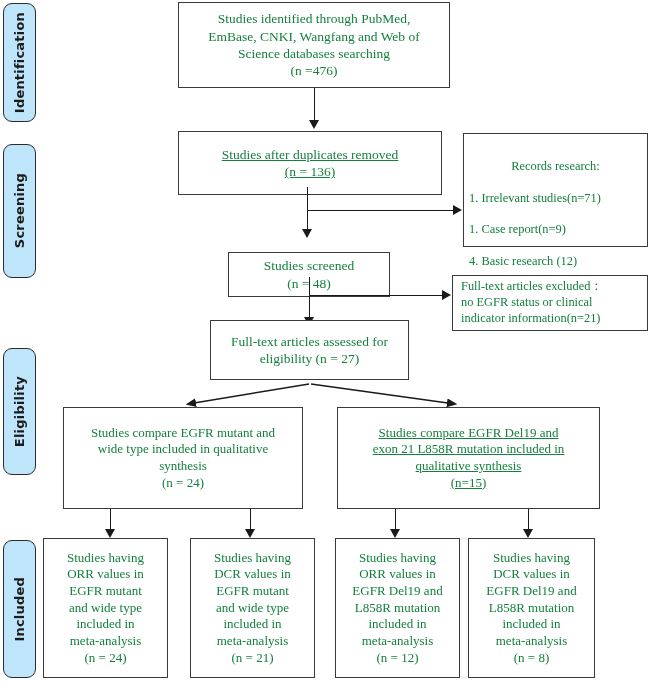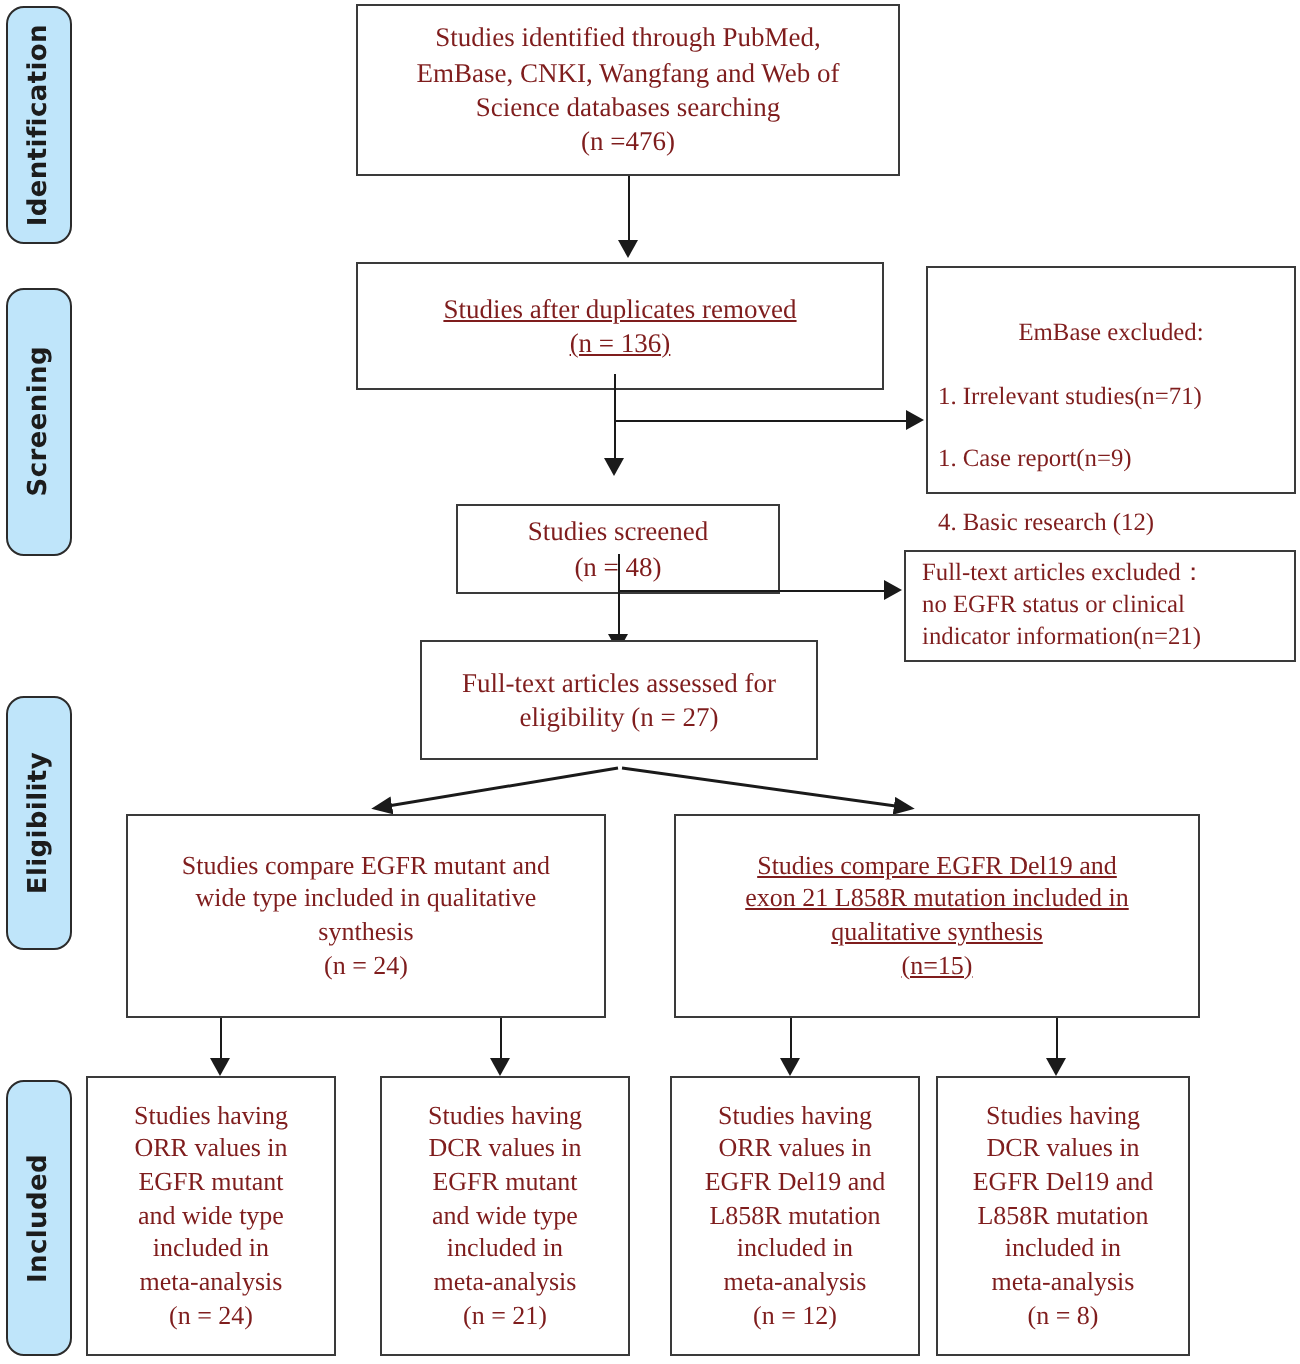--- a/index.html
+++ b/index.html
@@ -39,21 +39,21 @@
   
   .flow-box {
     position: absolute;
     box-sizing: border-box;
     border: 1.4px solid #3a3a3a;
     background: #ffffff;
     display: flex;
     align-items: center;
     justify-content: center;
     text-align: center;
-    color: #7f1d1d;
+    color: #15803d;
     font-family: "Liberation Serif", "DejaVu Serif", serif;
     line-height: 1.28;
     padding: 3px 5px;
   }
   .flow-box .box-text {
     display: block;
     white-space: pre-line;
     width: 100%;
   }
   .box-lg   { font-size: 13.5px; }
@@ -126,21 +126,21 @@
   <div class="vline" style="left:314px; top:88px; height:33px;"></div>
   <div class="arrow-down" style="left:308.5px; top:120px;"></div>
 
   <div class="flow-box box-lg" style="left:178px; top:131px; width:264px; height:64px;text-decoration:underline;">
     <span class="box-text">Studies after duplicates removed
 (n = 136)</span>
   </div>
 
   <div class="flow-box box-sm box-left" style="left:463px; top:133px; width:185px; height:114px; align-items:flex-start; padding-top:9px;">
     <span class="box-text" style="text-align:left;">
-      <span class="excl-title" style="display:block; text-align:center;">EmBase excluded:</span>
+      <span class="excl-title" style="display:block; text-align:center;">Records research:</span>
       <span style="display:block;">1. Irrelevant studies(n=71)</span>
       <span style="display:block;">1. Case report(n=9)</span>
       <span style="display:block;">4. Basic research (12)</span>
     </span>
   </div>
 
   <div class="vline" style="left:307px; top:187px; height:43px;"></div>
   <div class="arrow-down" style="left:301.5px; top:229px;"></div>
 
   <div class="hline" style="left:307px; top:210px; width:147px;"></div>

